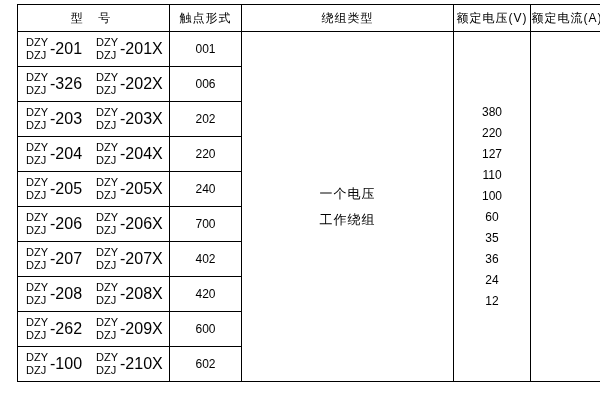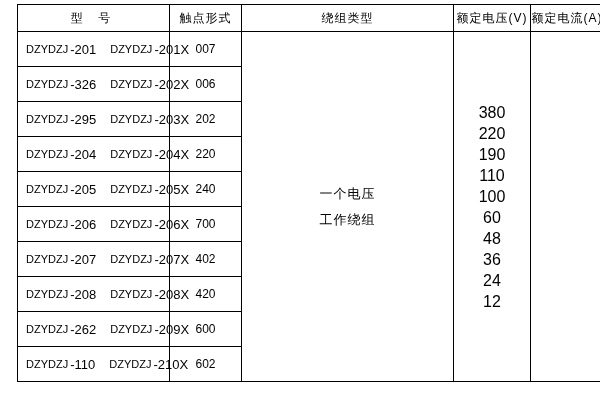--- a/index.html
+++ b/index.html
@@ -47,39 +47,39 @@
   .model-inner {
     display: flex;
     align-items: center;
     justify-content: flex-start;
     height: 34px;
     padding-left: 8px;
     box-sizing: border-box;
   }
   .model-stack {
     display: flex;
-    flex-direction: row;
+    flex-direction: column;
     line-height: 13px;
     font-size: 11px;
     text-align: left;
   }
   .model-suffix {
-    font-size: 13px;
+    font-size: 16px;
     margin-left: 2px;
   }
   .contact-cell {
     font-size: 12px;
   }
   .winding-cell {
     font-size: 13px;
     line-height: 26px;
     letter-spacing: 1px;
   }
   .volt-cell {
-    font-size: 16px;
+    font-size: 12px;
     line-height: 21px;
     vertical-align: middle;
   }
   .volt-list div {
     height: 21px;
   }
   .current-cell {
     font-size: 12px;
   }
 </style>
@@ -113,34 +113,34 @@
             <span>DZJ</span>
           </div>
           <span class="model-suffix">-201</span>
           <div class="model-stack" style="margin-left:14px">
             <span>DZY</span>
             <span>DZJ</span>
           </div>
           <span class="model-suffix">-201X</span>
         </div>
       </td>
-      <td class="row-cell contact-cell">007</td>
+      <td class="row-cell contact-cell">001</td>
       <td rowspan="10" class="winding-cell">
         <div>一个电压</div>
         <div>工作绕组</div>
       </td>
       <td rowspan="10" class="volt-cell">
         <div class="volt-list">
           <div>380</div>
           <div>220</div>
-          <div>190</div>
+          <div>127</div>
           <div>110</div>
           <div>100</div>
           <div>60</div>
-          <div>48</div>
+          <div>35</div>
           <div>36</div>
           <div>24</div>
           <div>12</div>
         </div>
       </td>
       <td rowspan="10" class="current-cell"></td>
     </tr>
 
     <tr>
       <td class="row-cell model-cell">
@@ -160,21 +160,21 @@
       <td class="row-cell contact-cell">006</td>
     </tr>
 
     <tr>
       <td class="row-cell model-cell">
         <div class="model-inner">
           <div class="model-stack">
             <span>DZY</span>
             <span>DZJ</span>
           </div>
-          <span class="model-suffix">-295</span>
+          <span class="model-suffix">-203</span>
           <div class="model-stack" style="margin-left:14px">
             <span>DZY</span>
             <span>DZJ</span>
           </div>
           <span class="model-suffix">-203X</span>
         </div>
       </td>
       <td class="row-cell contact-cell">202</td>
     </tr>
 
@@ -286,21 +286,21 @@
       <td class="row-cell contact-cell">600</td>
     </tr>
 
     <tr>
       <td class="row-cell model-cell">
         <div class="model-inner">
           <div class="model-stack">
             <span>DZY</span>
             <span>DZJ</span>
           </div>
-          <span class="model-suffix">-110</span>
+          <span class="model-suffix">-100</span>
           <div class="model-stack" style="margin-left:14px">
             <span>DZY</span>
             <span>DZJ</span>
           </div>
           <span class="model-suffix">-210X</span>
         </div>
       </td>
       <td class="row-cell contact-cell">602</td>
     </tr>
   </tbody>

